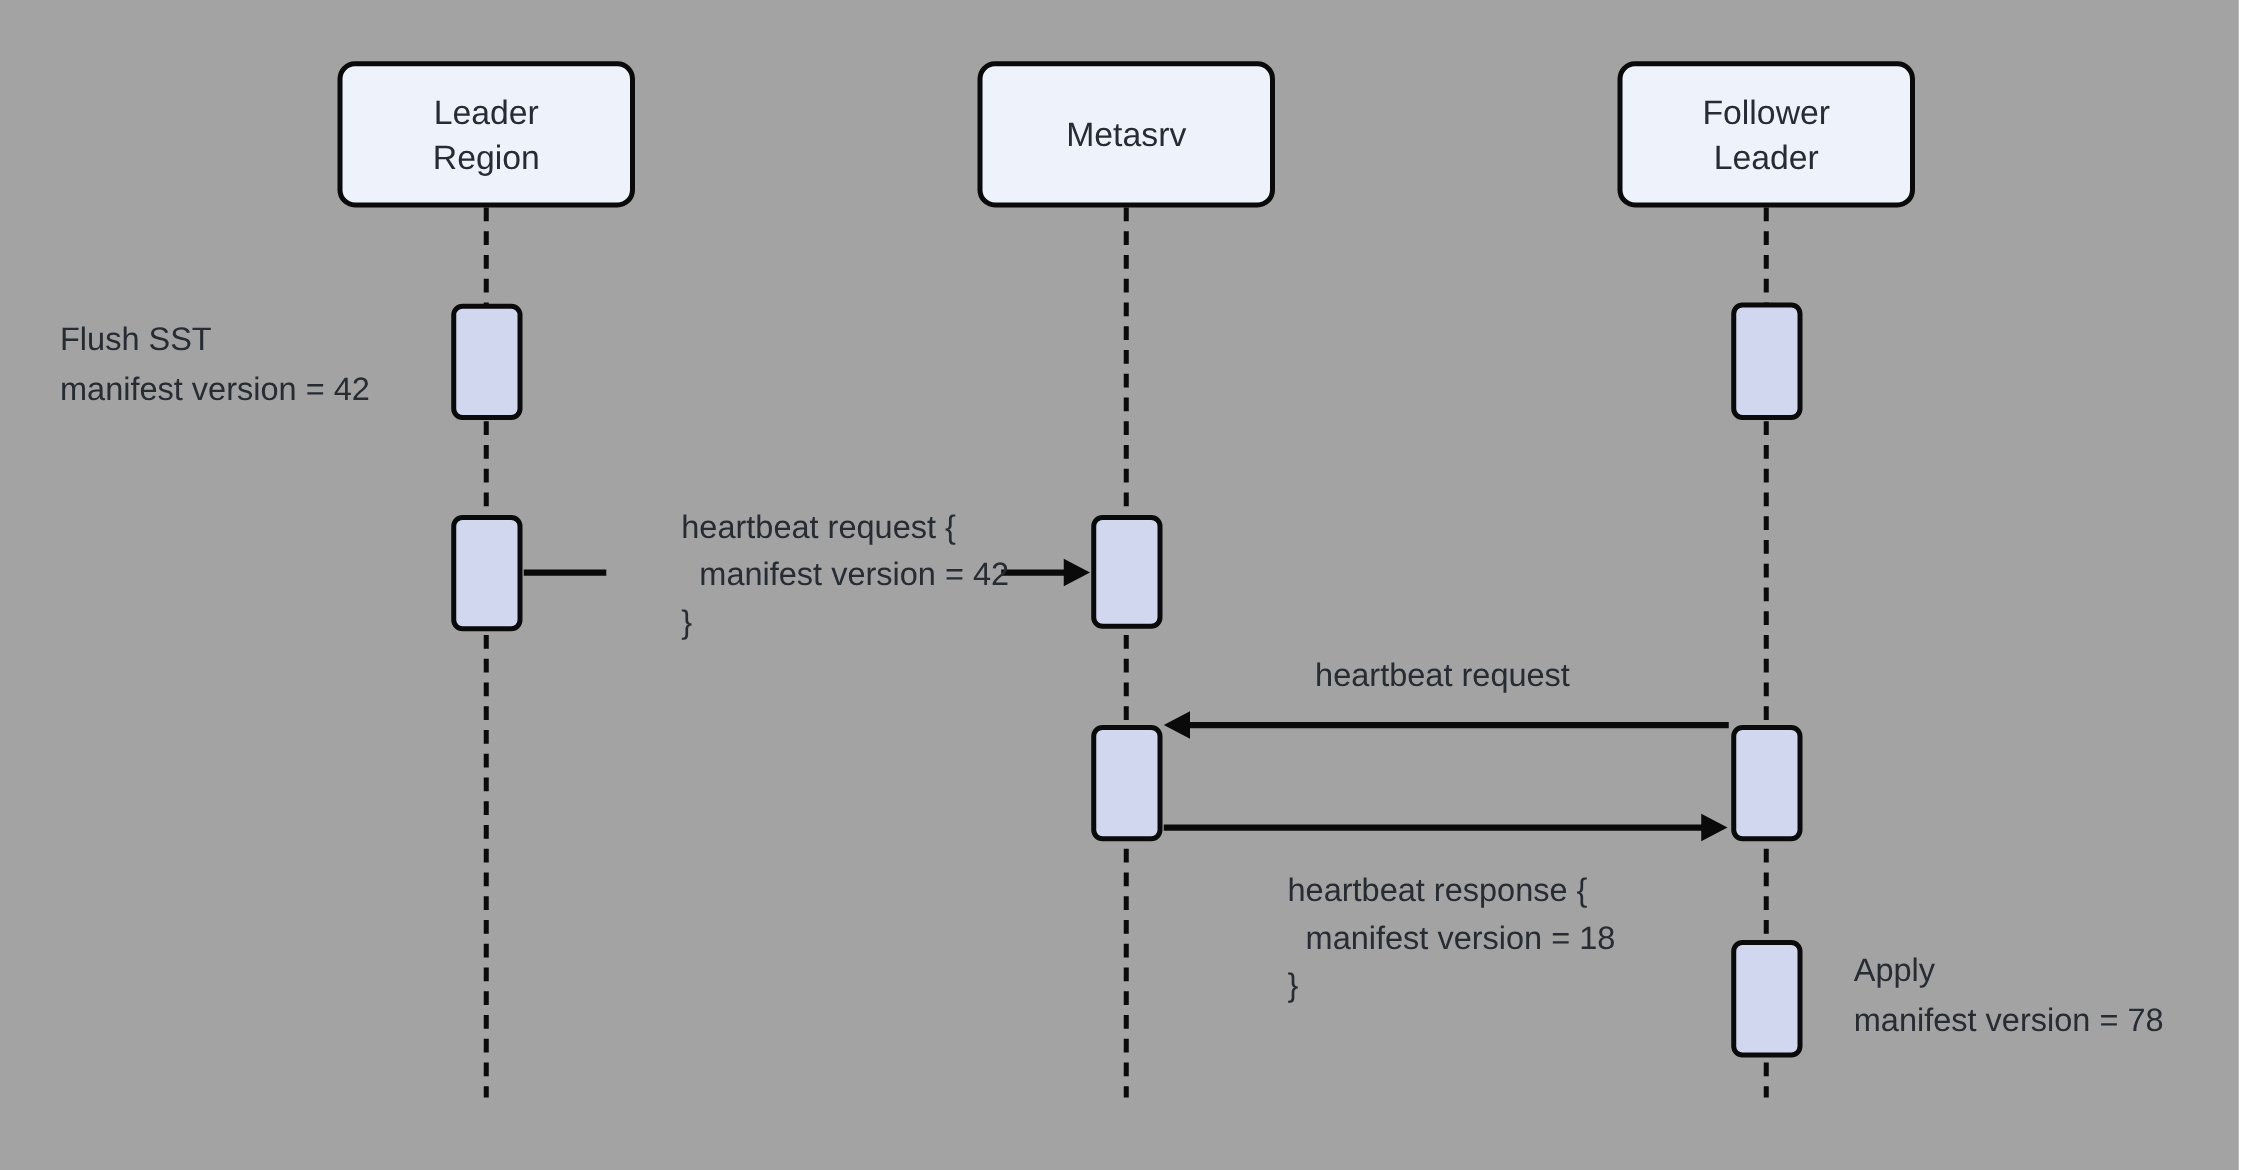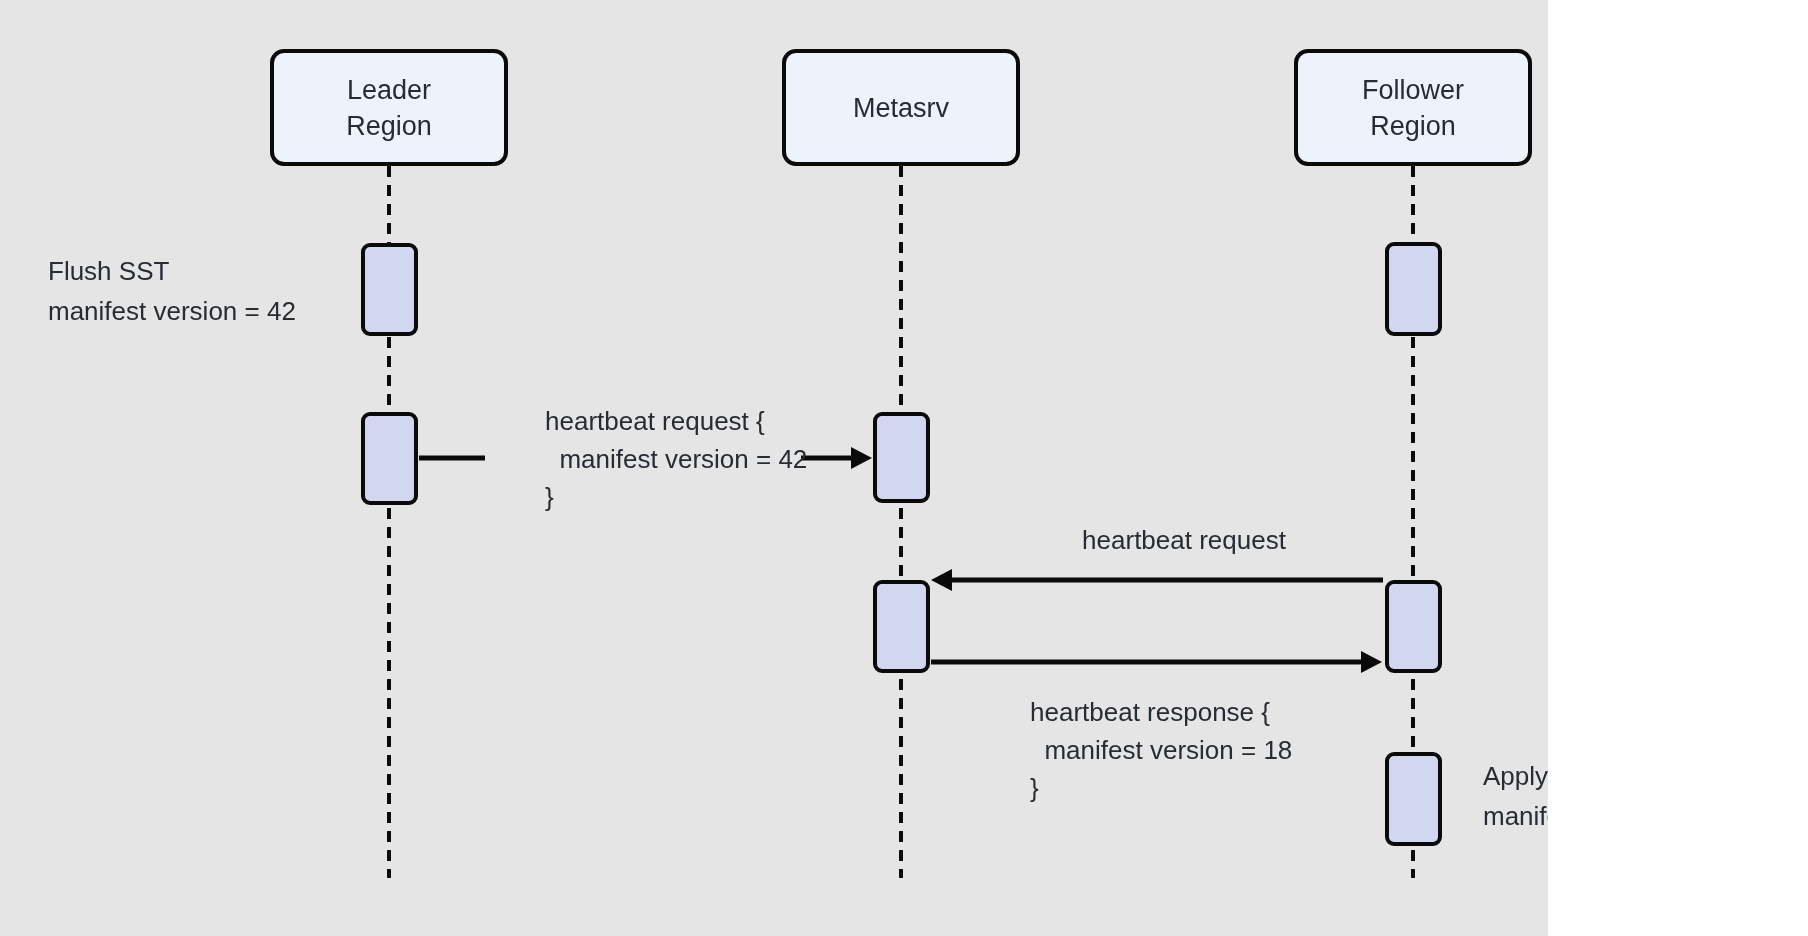--- a/index.html
+++ b/index.html
@@ -4,22 +4,22 @@
 <style>
   :root{
     --activation_fill:#d2d7f0;
     --participant_fill:#edf2fb;
     --line:#0a0a0a;
     --text:#272c33;
   }
   html,body{margin:0;padding:0;background:#ffffff;}
   .canvas{
     position:relative;
-    width:1548px;height:936px;
-    background:#e5e5e5;
+    width:1791px;height:936px;
+    background:#a3a3a3;
     font-family:"Liberation Sans","DejaVu Sans",sans-serif;
     color:var(--text);
     overflow:hidden;
   }
   .lines-layer{position:absolute;left:0;top:0;width:1808px;height:936px;}
   .participant{
     position:absolute;
     width:238px;height:117px;
     box-sizing:border-box;
     background:var(--participant_fill);
@@ -43,21 +43,21 @@
     border-radius:9px;
   }
   .txt{
     position:absolute;
     white-space:pre;
     font-size:26px;
     color:var(--text);
   }
   .lh40{line-height:40px;}
   .lh38{line-height:38px;}
-  .center-x{transform:translateX(-50%);margin-left:30px;}
+  .center-x{transform:translateX(-50%);}
 </style>
 </head>
 <body>
 
 <div class="canvas">
 
   <svg class="lines-layer" viewBox="0 0 1808 936" xmlns="http://www.w3.org/2000/svg">
 
     <line x1="389" y1="166" x2="389" y2="878" stroke="var(--line)" stroke-width="4" stroke-dasharray="11 8"></line>
     <line x1="901" y1="166" x2="901" y2="878" stroke="var(--line)" stroke-width="4" stroke-dasharray="11 8"></line>
@@ -76,21 +76,21 @@
 
   <div class="participant" style="left:270px;top:49px;">
     <span class="plabel">Leader
 Region</span>
   </div>
   <div class="participant" style="left:782px;top:49px;">
     <span class="plabel">Metasrv</span>
   </div>
   <div class="participant" style="left:1294px;top:49px;">
     <span class="plabel">Follower
-Region</span>
+Leader</span>
   </div>
 
   <div class="activation" style="left:361px;top:243px;"></div>
   <div class="activation" style="left:1385px;top:242px;height:94px;"></div>
   <div class="activation" style="left:361px;top:412px;"></div>
   <div class="activation" style="left:873px;top:412px;height:91px;"></div>
   <div class="activation" style="left:873px;top:580px;"></div>
   <div class="activation" style="left:1385px;top:580px;"></div>
   <div class="activation" style="left:1385px;top:752px;height:94px;"></div>
 

